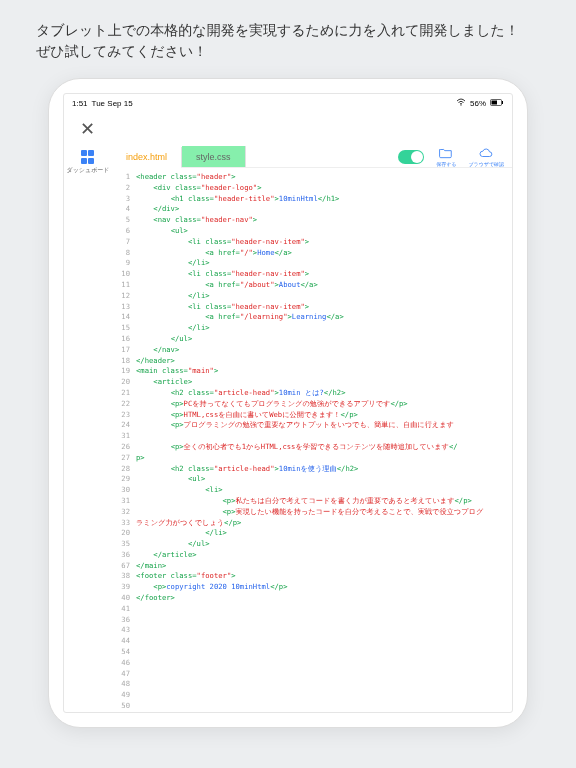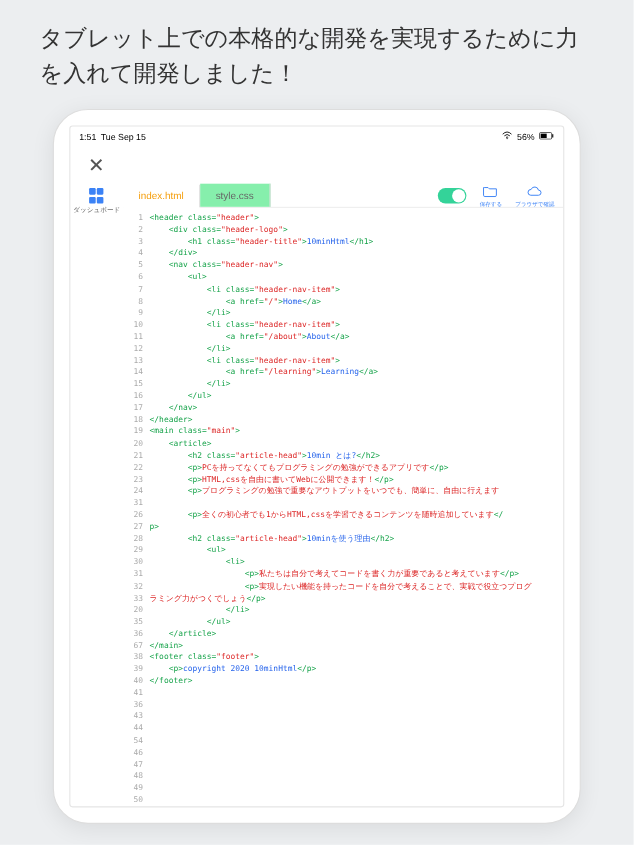--- a/index.html
+++ b/index.html
@@ -1,17 +1,17 @@
 <!DOCTYPE html>
 <html><head>
 <meta charset="utf-8">
 <style>
 *{margin:0;padding:0;box-sizing:border-box}
 body{background:#eceef0;font-family:-apple-system,BlinkMacSystemFont,"Hiragino Sans","Hiragino Kaku Gothic ProN",sans-serif;width:576px;height:768px;overflow:hidden}
-.caption{padding:20px 36px 8px;font-size:21px;color:#333;line-height:1.5}
+.caption{padding:20px 36px 8px;font-size:14px;color:#333;line-height:1.5}
 .device{width:480px;height:650px;margin:8px auto 0;background:#fff;border-radius:32px;box-shadow:0 4px 20px rgba(0,0,0,.08);border:1px solid #ddd;padding:14px;position:relative}
 .screen{background:#fff;border:1px solid #e5e5e5;border-radius:3px;height:100%;overflow:hidden;position:relative}
 .statusbar{display:flex;justify-content:space-between;padding:4px 8px;font-size:8px;color:#000;border-bottom:0}
 .statusbar .left,.statusbar .right{display:flex;align-items:center;gap:4px}
 .topbar{display:flex;align-items:center;padding:6px 10px}
 .close-x{font-size:18px;color:#555;margin-left:6px}
 .mainrow{display:flex;height:calc(100% - 50px)}
 .sidebar{width:48px;display:flex;flex-direction:column;align-items:center;padding-top:4px;gap:2px}
 .sb-icon{width:14px;height:14px;display:flex;flex-wrap:wrap;gap:1px}
 .sb-icon span{width:6px;height:6px;background:#3b82f6;border-radius:1px}
@@ -32,20 +32,21 @@
 .code{flex:1;padding:4px 4px 0 2px;white-space:pre;color:#333}
 .t-tag{color:#16a34a}
 .t-val{color:#dc2626}
 .t-text{color:#2563eb}
 </style>
 </head>
 <body>
 
 <div class="caption">
   <div>タブレット上での本格的な開発を実現するために力を入れて開発しました！</div>
+  <div>ぜひ試してみてください！</div>
 </div>
 
 <div class="device">
   <div class="screen">
 
     <div class="statusbar">
       <div class="left">
         <span>1:51</span>
         <span>Tue Sep 15</span>
       </div>

